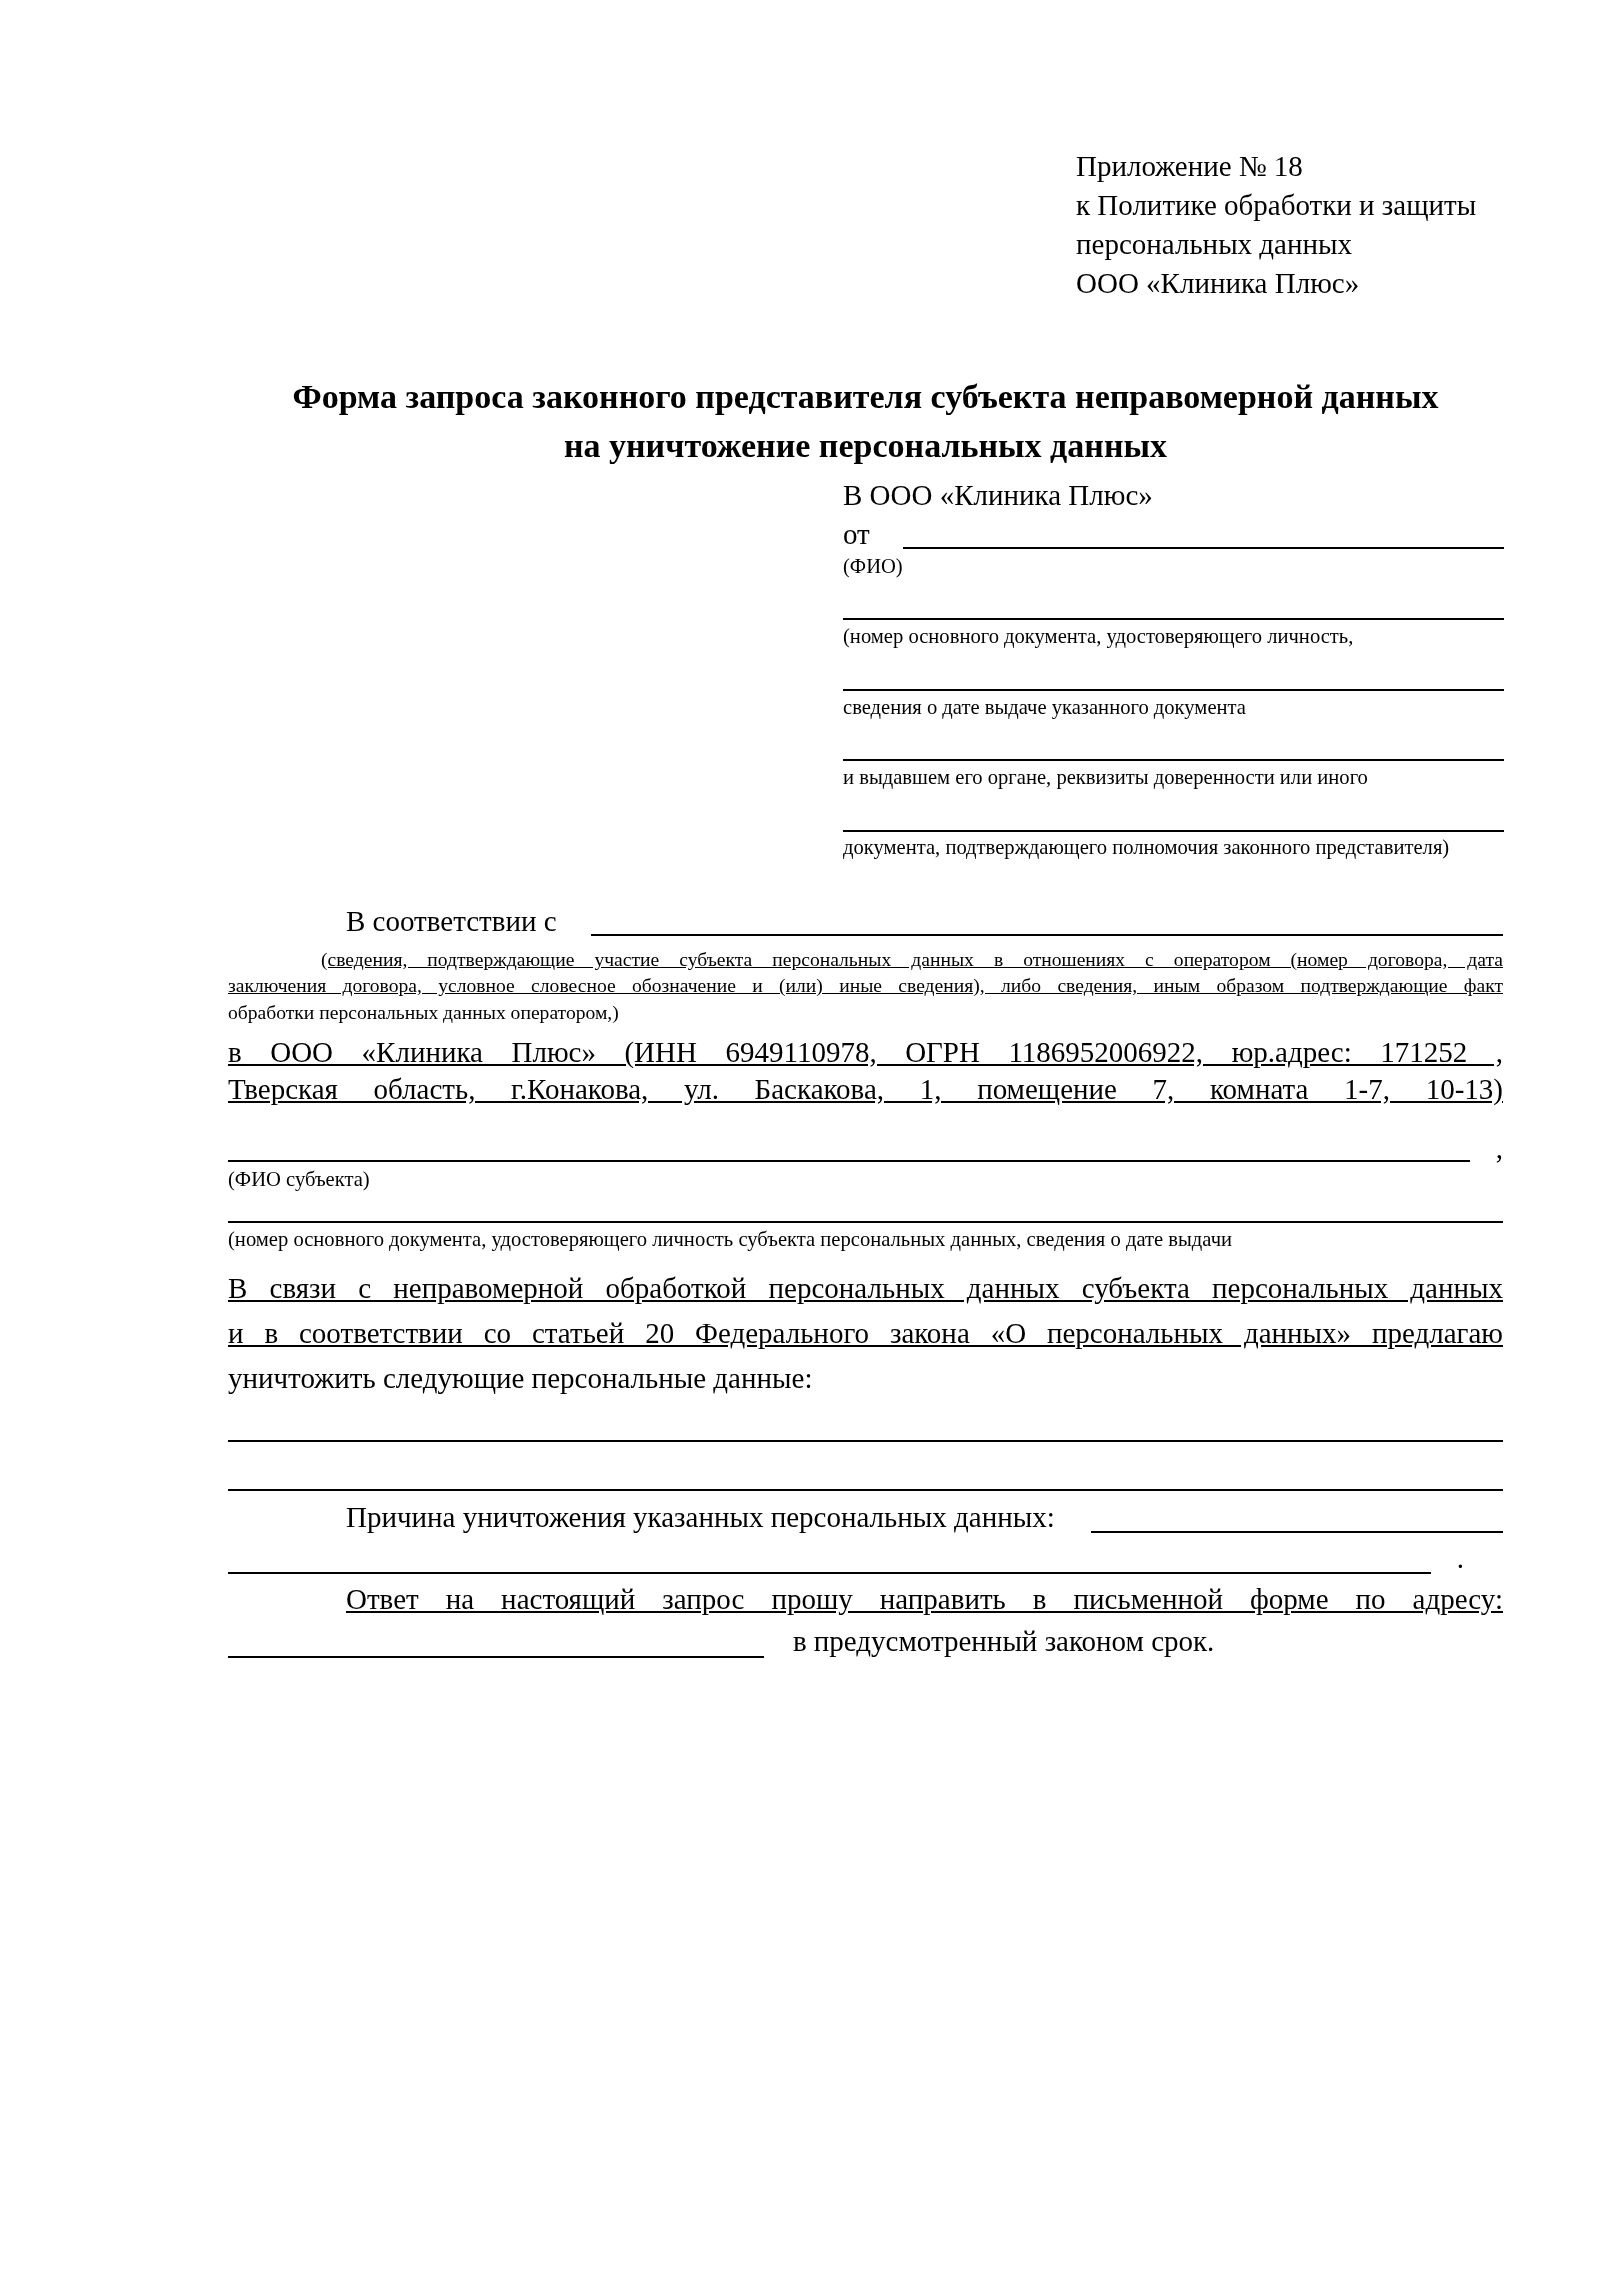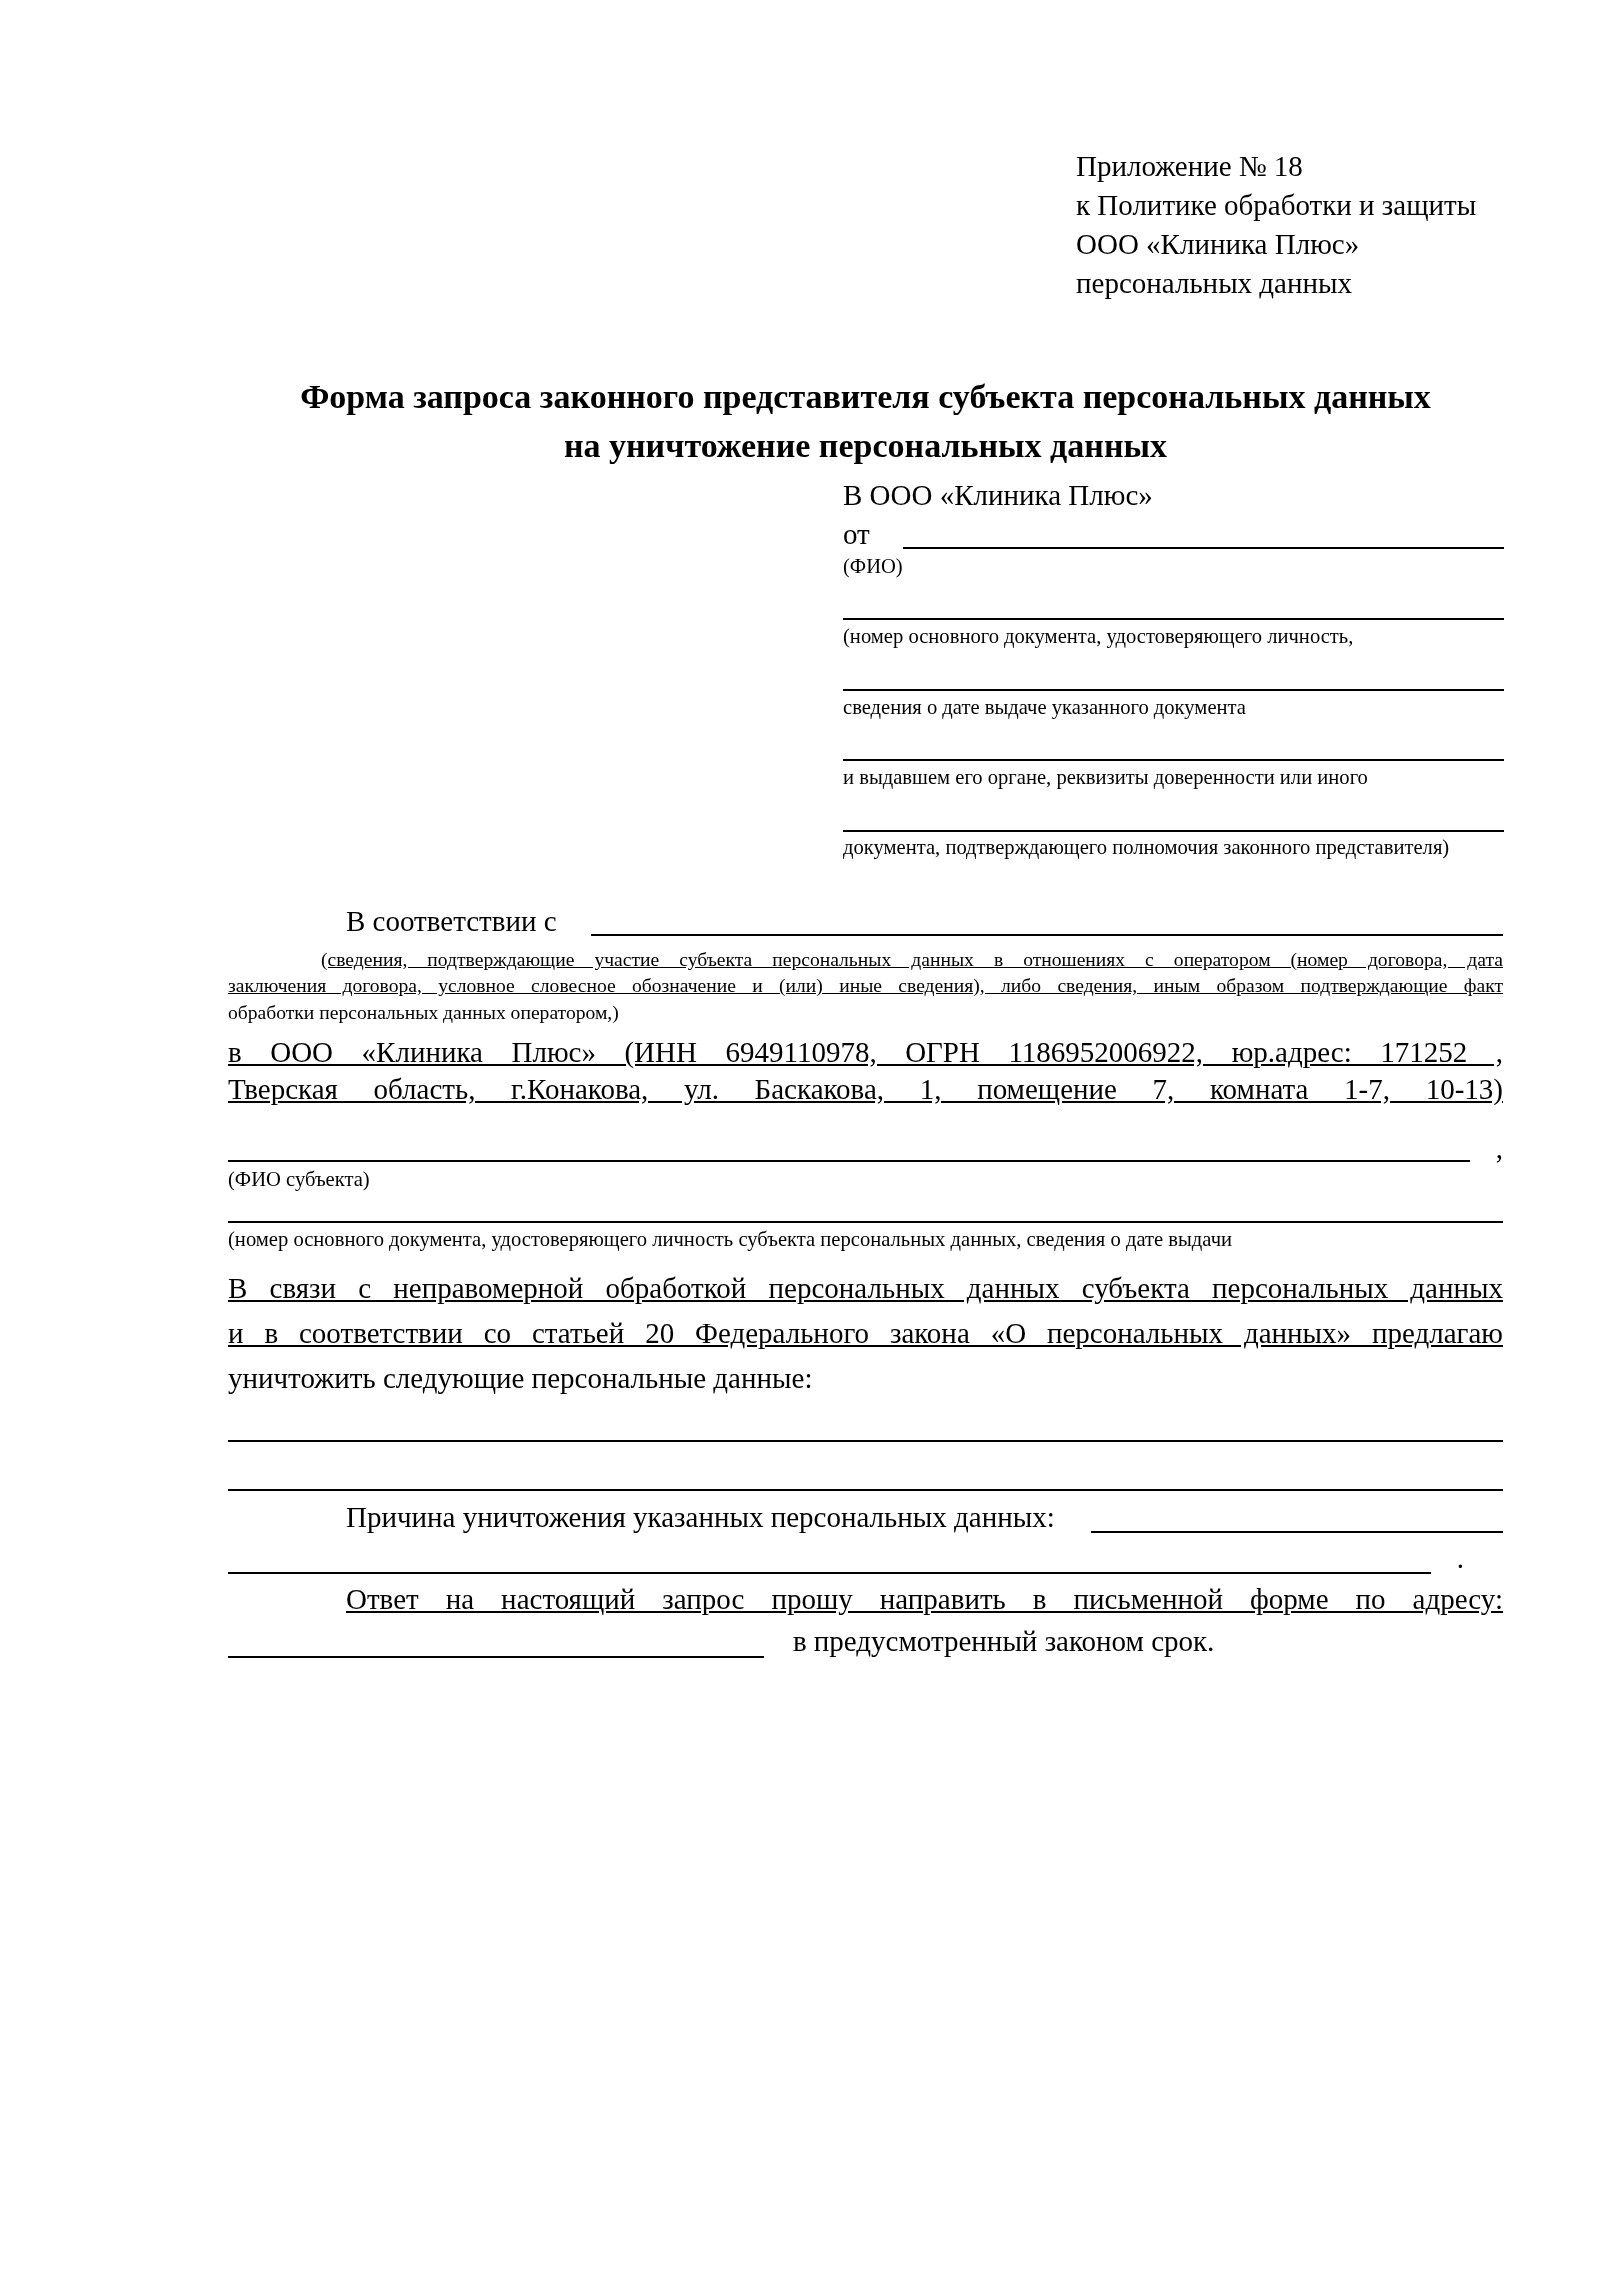--- a/index.html
+++ b/index.html
@@ -60,26 +60,26 @@
   .sig .fill { flex:0 0 453px; }
 </style>
 </head>
 <body>
 
 <div class="page">
 
   <div class="appendix">
     <div>Приложение № 18</div>
     <div>к Политике обработки и защиты</div>
+    <div>персональных данных</div>
     <div>ООО «Клиника Плюс»</div>
-    <div>персональных данных</div>
   </div>
 
   <div class="title">
-    <div>Форма запроса законного представителя субъекта персональных данных</div>
+    <div>Форма запроса законного представителя субъекта неправомерной данных</div>
     <div>на уничтожение персональных данных</div>
   </div>
 
   <div class="addr">
     <div>В ООО «Клиника Плюс»</div>
     <div class="row">
       <span class="from-label">от</span>
       <span class="fill"></span>
     </div>
     <div class="cap">(ФИО)</div>

